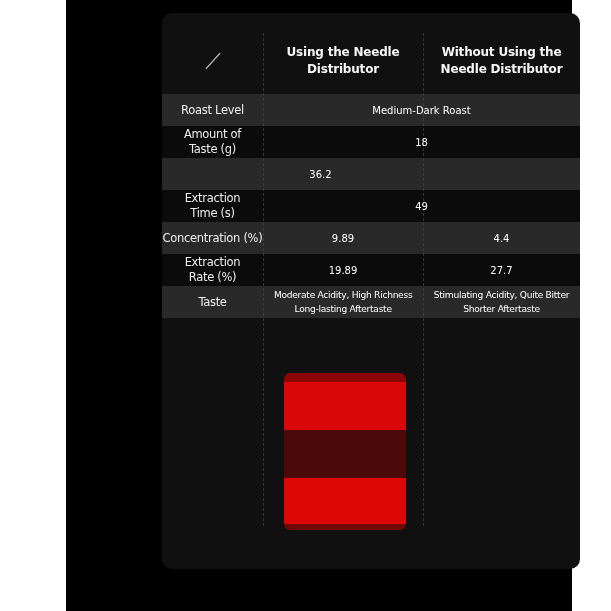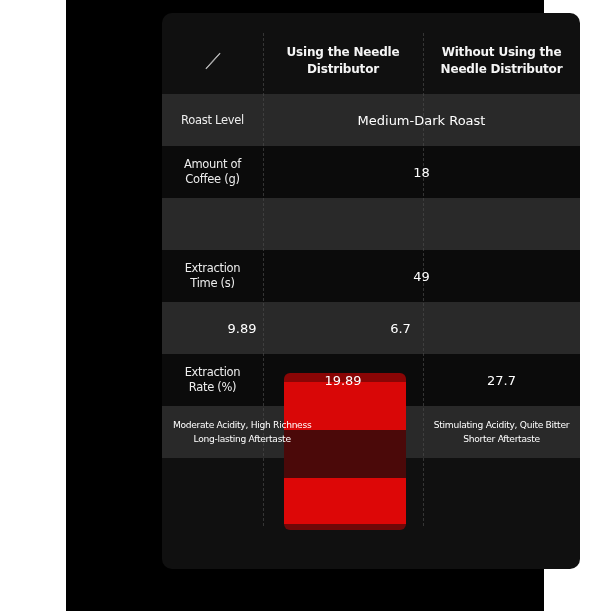--- a/index.html
+++ b/index.html
@@ -1,39 +1,39 @@
 <!DOCTYPE html>
 <html><head>
 <meta charset="utf-8">
 <style>
   html,body{margin:0;padding:0;width:611px;height:611px;background:#ffffff;
     font-family:"DejaVu Sans","Liberation Sans",sans-serif;}
-  .panel{position:absolute;left:66px;top:0;width:478px;height:611px;background:#000000;}
+  .panel{position:absolute;left:66px;top:0;width:478px;height:611px;background:#000000;padding-left:28px;}
   .card{position:absolute;left:96px;top:13px;width:418px;height:556px;background:#101010;
     border-radius:10px;overflow:hidden;}
   
   .vsep{position:absolute;top:20px;height:493px;width:0;border-left:1px dashed #4a4a4a;
     opacity:.65;z-index:1;}
   .vsep.s1{left:101px;} .vsep.s2{left:261px;}
   
   .header{display:flex;height:81px;align-items:center;}
   .hc1{width:101px;display:flex;align-items:center;justify-content:center;padding-top:14px;box-sizing:border-box;}
   .slash{width:22px;height:0;border-top:2px solid #aaaaaa;transform:rotate(-48deg);border-radius:2px;}
   .hc2{width:160px;} .hc3{width:157px;}
   .htxt{display:block;text-align:center;color:#f5f5f5;font-size:12px;font-weight:bold;
     line-height:1.35;white-space:pre-line;padding-top:14px;letter-spacing:-0.2px;}
   
-  .row{display:flex;height:52px;align-items:stretch;}
+  .row{display:flex;height:32px;align-items:stretch;}
   .row.light{background:#292929;} .row.dark{background:#0b0b0b;}
   .cell{display:flex;align-items:center;justify-content:center;box-sizing:border-box;}
   .cell.label{width:101px;color:#ededed;font-size:11.5px;letter-spacing:-0.3px;
     text-align:center;white-space:pre-line;line-height:1.3;}
   .cell.merged{width:317px;color:#ffffff;font-size:13.5px;}
   .cell.c2{width:160px;} .cell.c3{width:157px;}
-  .val{position:relative;z-index:3;color:#ffffff;font-size:13px;text-align:center;}
+  .val{position:relative;z-index:3;color:#ffffff;font-size:10px;text-align:center;}
   .val.taste{font-size:9.5px;line-height:1.45;white-space:pre;letter-spacing:-0.3px;
     transform:scaleX(.96);}
   .footer{height:43px;background:#101010;}
   
   .highlight{position:absolute;left:122px;top:360px;width:122px;z-index:2;}
   .hl-seg{width:100%;}
   .hl-tab-top{height:9px;background:#8a0505;border-radius:6px 6px 0 0;}
   .hl-bright1{height:48px;background:#d90707;}
   .hl-darkred{height:48px;background:#4b0909;}
   .hl-bright2{height:46px;background:#dd0707;}
@@ -74,63 +74,67 @@
       <div class="cell label">Roast Level</div>
       <div class="cell merged">
           <span class="val">Medium-Dark Roast</span>
         </div>
     </div>
 
 
 
     <div class="row dark">
       <div class="cell label">Amount of
-Coffee (g)</div>
+Taste (g)</div>
       <div class="cell merged">
           <span class="val">18</span>
         </div>
     </div>
 
     <div class="row light">
+      <div class="cell merged">
+          <span class="val">36.2</span>
+        </div>
     </div>
 
     <div class="row dark">
       <div class="cell label">Extraction
 Time (s)</div>
       <div class="cell merged">
           <span class="val">49</span>
         </div>
     </div>
 
     <div class="row light">
+      <div class="cell label">Concentration (%)</div>
       <div class="cell c2">
           <span class="val">9.89</span>
         </div>
       <div class="cell c3">
-          <span class="val">6.7</span>
+          <span class="val">4.4</span>
         </div>
     </div>
 
     <div class="row dark">
       <div class="cell label">Extraction
 Rate (%)</div>
       <div class="cell c2">
           <span class="val">19.89</span>
         </div>
       <div class="cell c3">
           <span class="val">27.7</span>
         </div>
     </div>
 
     <div class="row light">
+      <div class="cell label">Taste</div>
       <div class="cell c2">
           <span class="val taste">Moderate Acidity, High Richness
 Long-lasting Aftertaste</span>
         </div>
-      <div class="cell label">Taste</div>
       <div class="cell c3">
           <span class="val taste">Stimulating Acidity, Quite Bitter
 Shorter Aftertaste</span>
         </div>
     </div>
 
     <div class="footer"></div>
   </div>
 </div>
 

